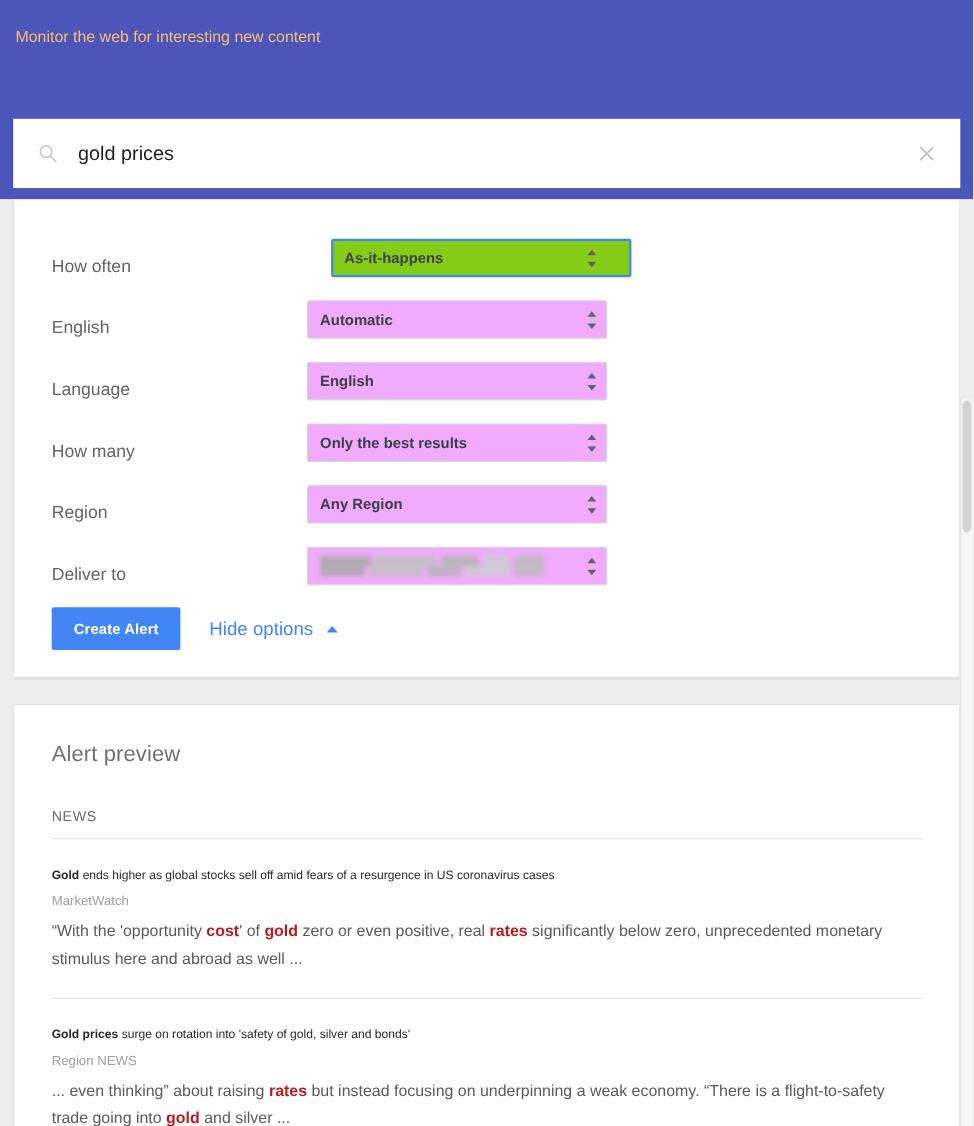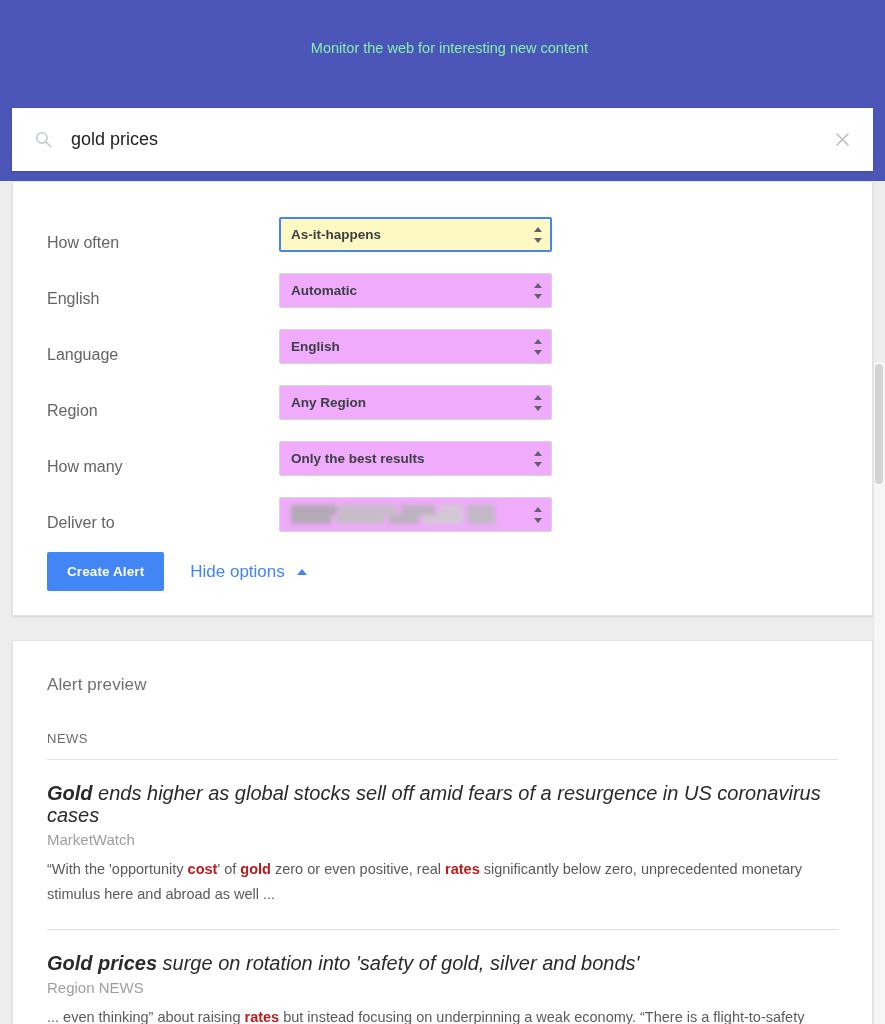--- a/index.html
+++ b/index.html
@@ -27,26 +27,25 @@
   }
   .header-title {
     color: #ffffff;
     font-size: 37px;
     font-weight: 400;
     line-height: 44px;
     margin: 0 0 0 12px;
     letter-spacing: 0.2px;
   }
   .header-subtitle {
-    color: #86efac;
+    color: #fdba74;
     font-size: 14.5px;
     line-height: 20px;
-    margin: 20px 0 0 14px;
+    margin: 6px 0 0 14px;
     font-weight: 400;
-    text-align: center;
   }
 
   
   .searchbar {
     position: absolute;
     left: 12px; right: 12px;
     top: 108px;
     height: 63px;
     background: #ffffff;
     display: flex;
@@ -139,22 +138,23 @@
     padding: 0 28px 0 11px;
     font-size: 13.5px;
     font-weight: bold;
     color: #3c4043;
     cursor: pointer;
     overflow: hidden;
     white-space: nowrap;
   }
   .select-box.focused {
     border: 2px solid #4285f4;
-    background: #fef9c3;
+    background: #84cc16;
     padding: 0 28px 0 10px;
+    margin-left: 22px;
   }
   .stepper {
     position: absolute;
     right: 9px; top: 50%;
     transform: translateY(-50%);
     width: 9px; height: 16px;
     pointer-events: none;
   }
   .stepper .tri {
     position: absolute; left: 0;
@@ -213,47 +213,46 @@
     border-right: 5.5px solid transparent;
     border-bottom: 6px solid #4285f4;
   }
 
   
   .card.preview-card {
     padding: 34px 34px 10px 34px;
   }
   .preview-title {
     color: #707070;
-    font-size: 17px;
+    font-size: 20px;
     font-weight: 400;
     margin: 0 0 36px 0;
     letter-spacing: 0.1px;
   }
   .section-label {
     color: #6b6b6b;
     font-size: 13px;
     letter-spacing: 0.5px;
     margin-bottom: 13px;
   }
   .divider {
     border-top: 1px solid #e3e3e3;
     margin: 0 0 22px 0;
   }
   .result { margin-bottom: 22px; }
   .result-title {
-    font-size: 20px;
+    font-size: 11px;
     color: #2a2a2a;
     line-height: 22px;
     margin-bottom: 5px;
     font-weight: 400;
-    font-style: italic;
   }
   .result-title b { font-weight: bold; }
   .result-source {
-    font-size: 15px;
+    font-size: 12px;
     color: #9e9e9e;
     margin-bottom: 9px;
   }
   .result-snippet {
     font-size: 14.5px;
     color: #5a5a5a;
     line-height: 25px;
   }
   .result-snippet b { font-weight: bold; color: #b91c1c; }
 </style>
@@ -319,36 +318,36 @@
               <div class="select-box">
                 <span>English</span>
               </div>
               <span class="stepper">
                 <span class="tri up"></span>
                 <span class="tri down"></span>
               </span>
             </div>
           </div>
           <div class="opt-row">
+            <div class="opt-label">How many</div>
+            <div class="select-shell">
+              <div class="select-box">
+                <span>Only the best results</span>
+              </div>
+              <span class="stepper">
+                <span class="tri up"></span>
+                <span class="tri down"></span>
+              </span>
+            </div>
+          </div>
+          <div class="opt-row">
             <div class="opt-label">Region</div>
             <div class="select-shell">
               <div class="select-box">
                 <span>Any Region</span>
-              </div>
-              <span class="stepper">
-                <span class="tri up"></span>
-                <span class="tri down"></span>
-              </span>
-            </div>
-          </div>
-          <div class="opt-row">
-            <div class="opt-label">How many</div>
-            <div class="select-shell">
-              <div class="select-box">
-                <span>Only the best results</span>
               </div>
               <span class="stepper">
                 <span class="tri up"></span>
                 <span class="tri down"></span>
               </span>
             </div>
           </div>
           <div class="opt-row">
             <div class="opt-label">Deliver to</div>
             <div class="select-shell">

